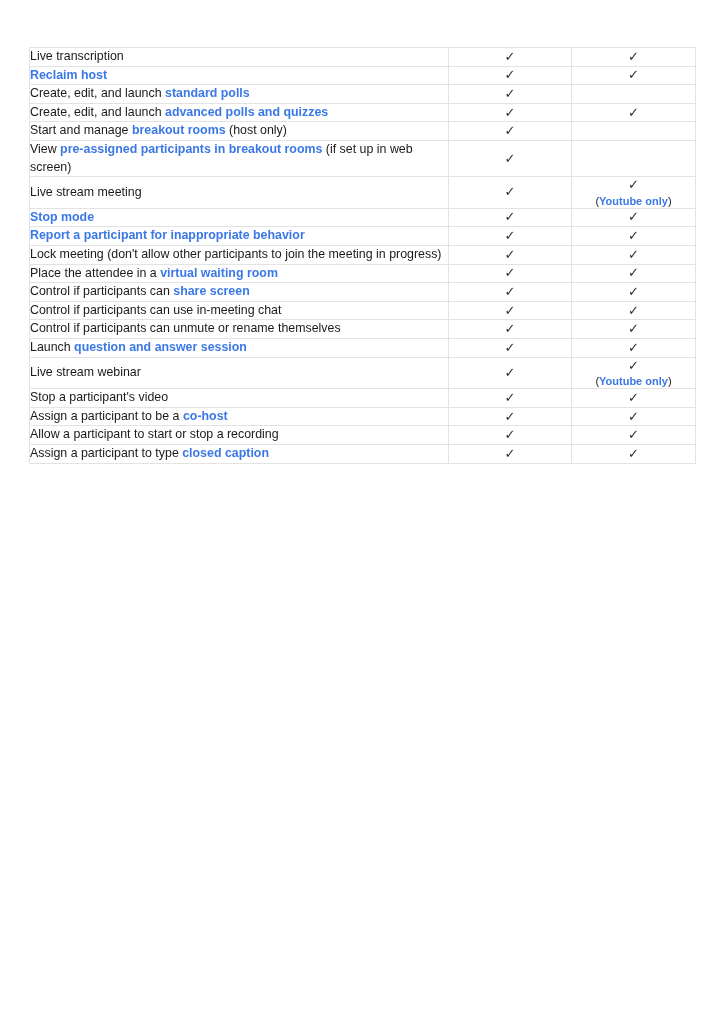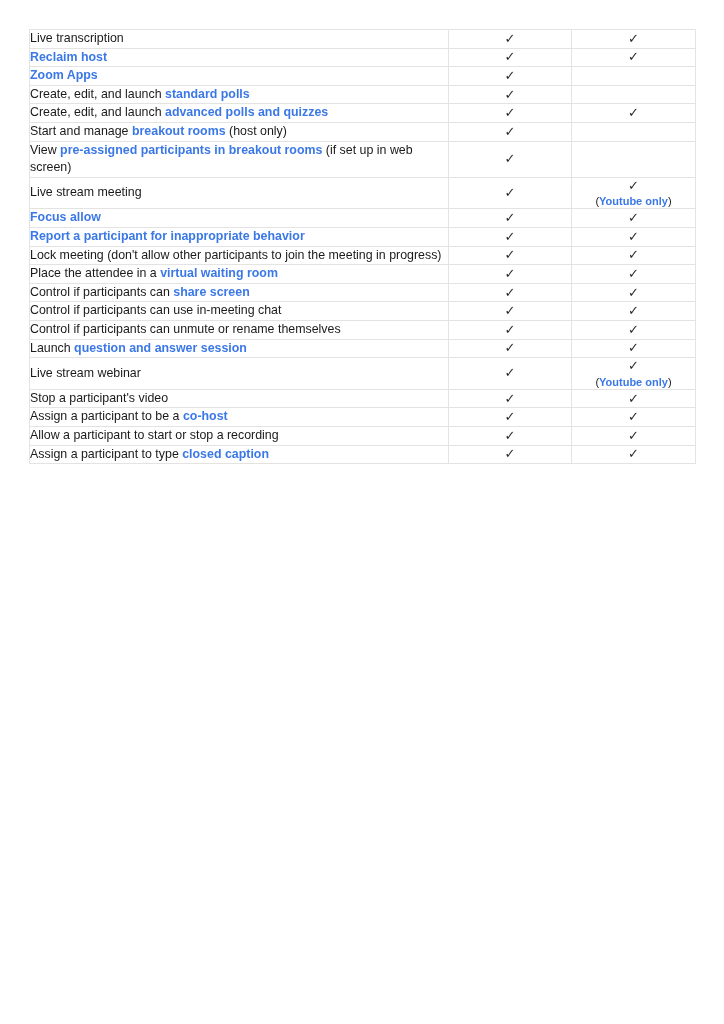--- a/index.html
+++ b/index.html
@@ -16,21 +16,21 @@
   .page {
     position: relative;
     width: 724px;
     height: 1024px;
     background: #ffffff;
     box-sizing: border-box;
   }
   .table-wrap {
     position: absolute;
     left: 29px;
-    top: 29px;
+    top: 47px;
     width: 666px;
   }
   table.feature-table {
     border-collapse: collapse;
     table-layout: fixed;
     width: 666px;
     background: #ffffff;
   }
   table.feature-table col.c-feature { width: 419px; }
   table.feature-table col.c-col1    { width: 123px; }
@@ -102,68 +102,61 @@
           <tr>
             <td class="feature-cell"><span class="lnk">Reclaim host</span></td>
             <td class="check-cell">
               <span class="check">✓</span>
             </td>
             <td class="check-cell">
               <span class="check">✓</span>
             </td>
           </tr>
           <tr>
-            <td class="feature-cell"><span class="lnk">Zoom Apps</span></td>
+            <td class="feature-cell"><span>Create, edit, and launch </span><span class="lnk">standard polls</span></td>
             <td class="check-cell">
               <span class="check">✓</span>
             </td>
             <td class="check-cell empty-cell"></td>
           </tr>
           <tr>
-            <td class="feature-cell"><span>Create, edit, and launch </span><span class="lnk">standard polls</span></td>
+            <td class="feature-cell"><span>Create, edit, and launch </span><span class="lnk">advanced polls and quizzes</span></td>
+            <td class="check-cell">
+              <span class="check">✓</span>
+            </td>
+            <td class="check-cell">
+              <span class="check">✓</span>
+            </td>
+          </tr>
+          <tr>
+            <td class="feature-cell"><span>Start and manage </span><span class="lnk">breakout rooms</span><span> (host only)</span></td>
             <td class="check-cell">
               <span class="check">✓</span>
             </td>
             <td class="check-cell empty-cell"></td>
           </tr>
           <tr>
-            <td class="feature-cell"><span>Create, edit, and launch </span><span class="lnk">advanced polls and quizzes</span></td>
-            <td class="check-cell">
-              <span class="check">✓</span>
-            </td>
-            <td class="check-cell">
-              <span class="check">✓</span>
-            </td>
-          </tr>
-          <tr>
-            <td class="feature-cell"><span>Start and manage </span><span class="lnk">breakout rooms</span><span> (host only)</span></td>
+            <td class="feature-cell"><span>View </span><span class="lnk">pre-assigned participants in breakout rooms</span><span> (if set up in web screen)</span></td>
             <td class="check-cell">
               <span class="check">✓</span>
             </td>
             <td class="check-cell empty-cell"></td>
           </tr>
           <tr>
-            <td class="feature-cell"><span>View </span><span class="lnk">pre-assigned participants in breakout rooms</span><span> (if set up in web screen)</span></td>
-            <td class="check-cell">
-              <span class="check">✓</span>
-            </td>
-            <td class="check-cell empty-cell"></td>
-          </tr>
-          <tr>
             <td class="feature-cell"><span>Live stream meeting</span></td>
             <td class="check-cell">
               <span class="check">✓</span>
             </td>
             <td class="check-cell">
               <span class="check">✓</span>
               <span class="note"><span>(</span><span class="lnk">Youtube only</span><span>)</span></span>
             </td>
           </tr>
           <tr>
-            <td class="feature-cell"><span class="lnk">Focus allow</span></td>
+            <td class="feature-cell"><span class="lnk">Stop mode</span></td>
             <td class="check-cell">
               <span class="check">✓</span>
             </td>
             <td class="check-cell">
               <span class="check">✓</span>
             </td>
           </tr>
           <tr>
             <td class="feature-cell"><span class="lnk">Report a participant for inappropriate behavior</span></td>
             <td class="check-cell">

